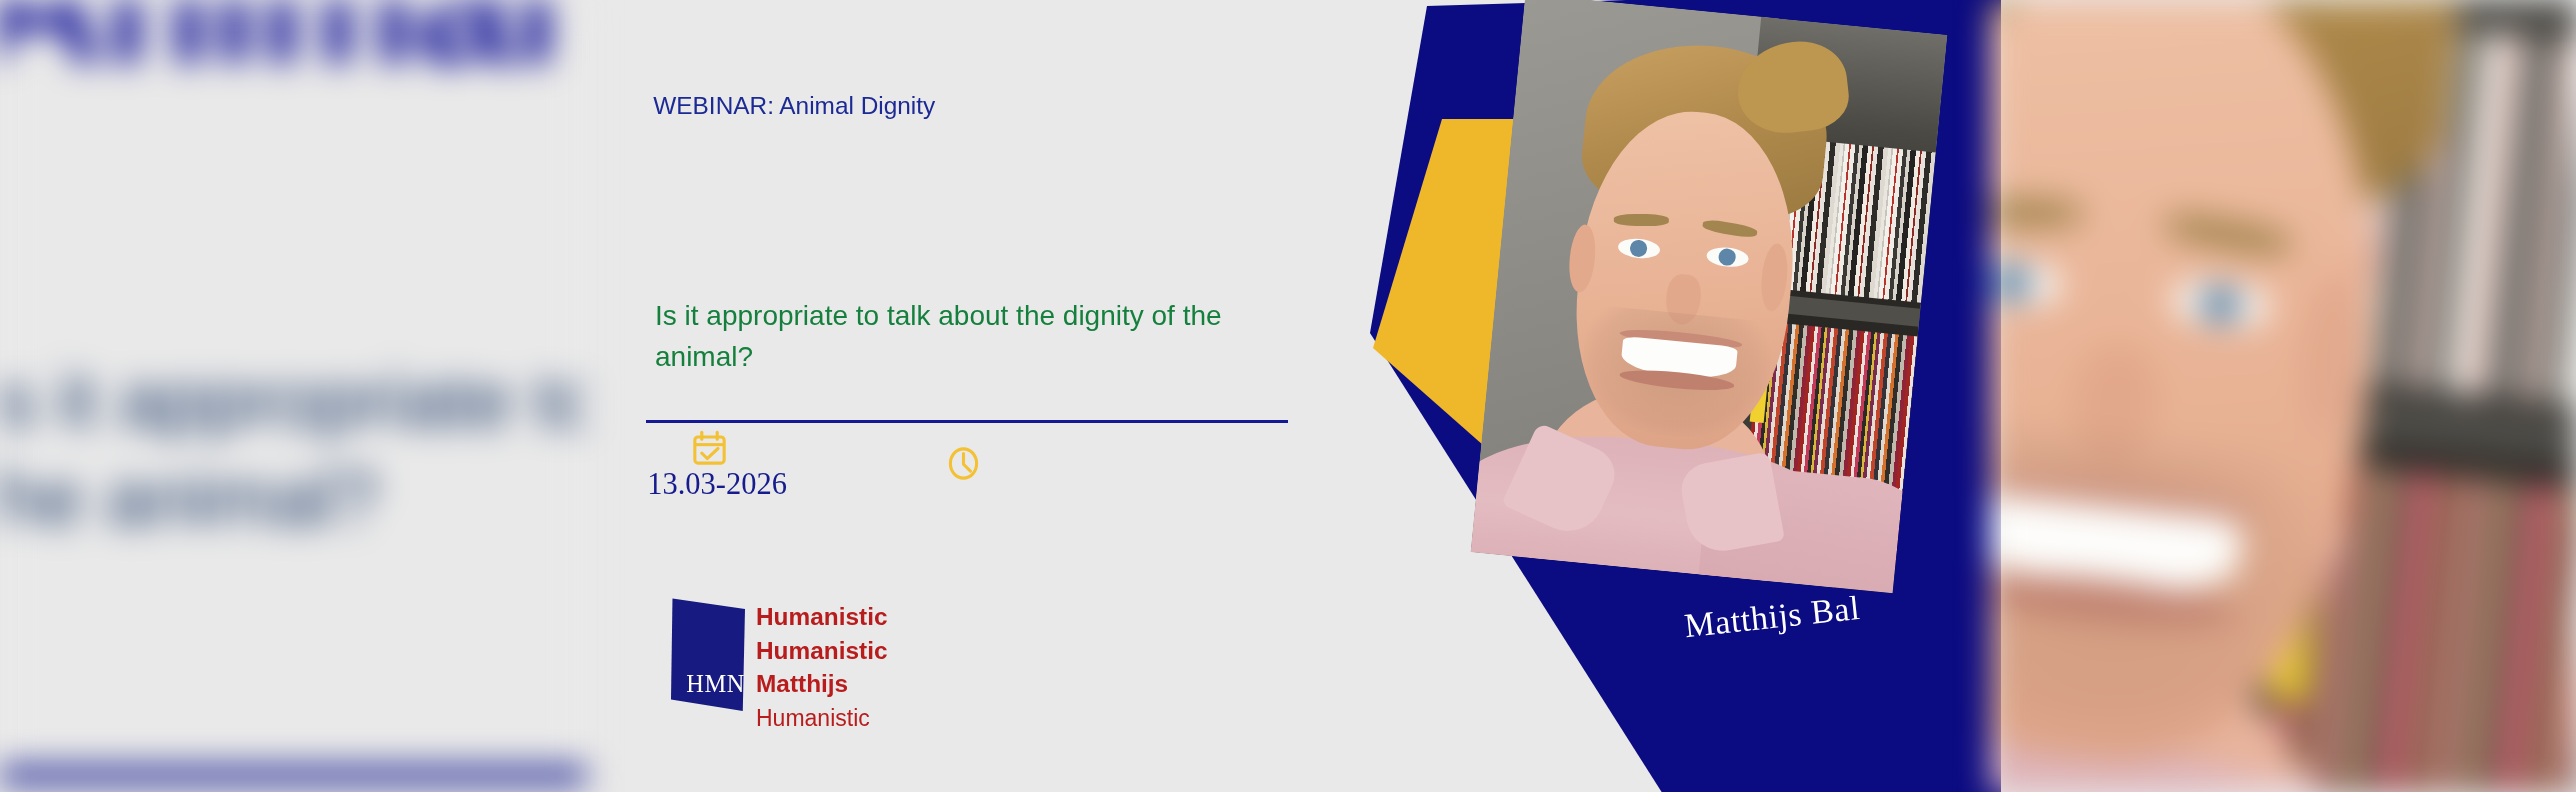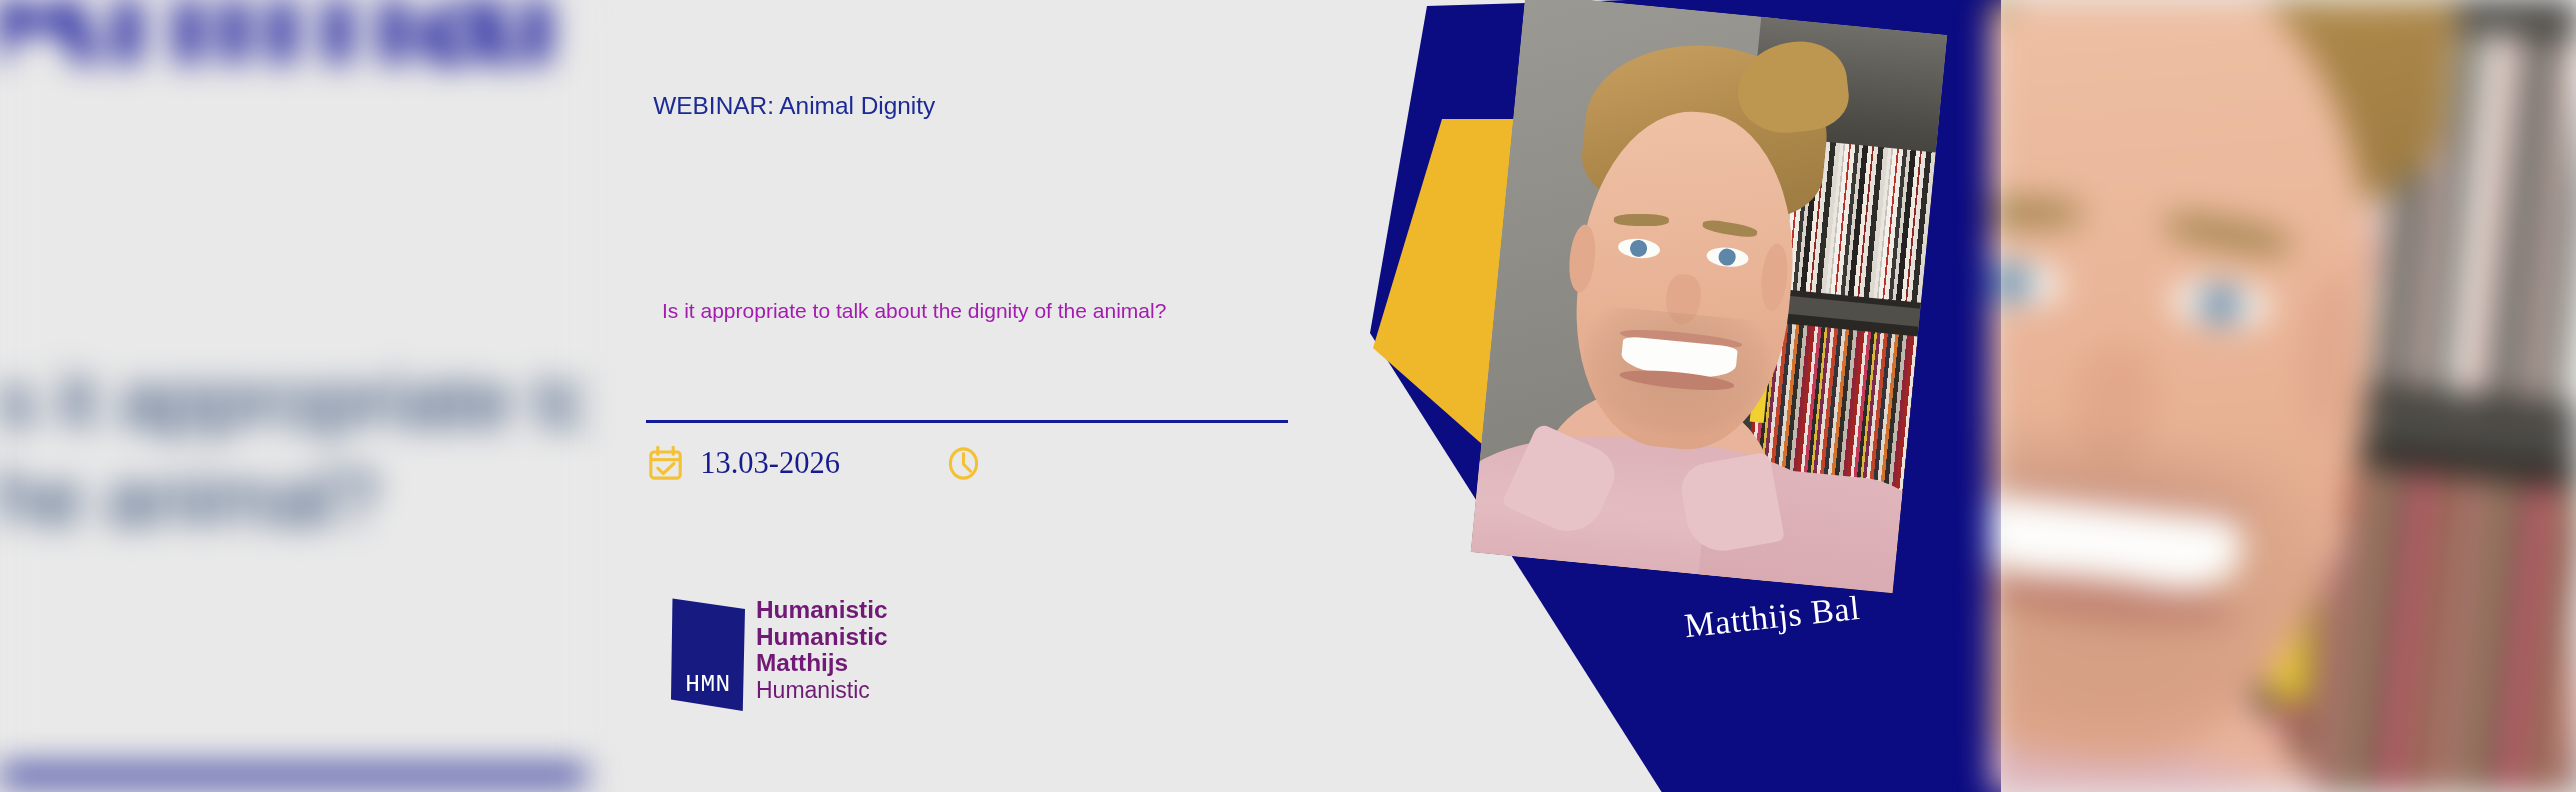--- a/index.html
+++ b/index.html
@@ -187,34 +187,34 @@
     font-family:"Liberation Sans",sans-serif;
     white-space:nowrap;
   }
   #headline{
     position:absolute;left:4.9px;top:134px;
     font-size:43px;color:#141a96;font-weight:400;
     font-family:"Liberation Sans",sans-serif;
     letter-spacing:-0.3px;white-space:nowrap;
   }
   #question{
-    position:absolute;left:16px;top:296px;width:580px;
-    font-size:21px;line-height:1.45;color:#a21caf;font-weight:400;
+    position:absolute;left:9px;top:296px;width:580px;
+    font-size:28px;line-height:1.45;color:#15803d;font-weight:400;
   }
   #divider{
     position:absolute;left:0px;top:420px;width:642px;height:3.1px;
     background:#141a96;
   }
   #meta-row{
     position:absolute;left:0px;top:430px;width:642px;height:67px;
   }
   .meta-item{
     position:absolute;top:0;display:flex;align-items:center;height:67px;
   }
-  #meta-date{left:1.2px;}
+  #meta-date{left:1.2px;flex-direction:column;}
   #meta-time{left:299px;}
   .meta-icon{
     width:37px;height:37px;flex:0 0 37px;margin-right:16px;
     display:block;
   }
   .meta-text{
     font-family:"Liberation Serif",serif;
     font-size:30.5px;color:#161c8e;white-space:nowrap;
   }
 
@@ -225,32 +225,33 @@
   }
   #logo-mark{
     position:relative;width:74px;height:116px;margin-right:11px;flex:0 0 74px;
   }
   #logo-mark .quad{
     position:absolute;inset:0;background:#171a80;
     clip-path:polygon(2% 3%, 100% 12%, 97% 100%, 0% 90%);
   }
   #logo-mark .mark-text{
     position:absolute;left:0;right:0;bottom:13.4px;
-    text-align:center;color:#ffffff;
-    font-family:Liberation Mono, monospace;
+    text-align:right;color:#ffffff;
+    font-family:Liberation Serif, serif;
     font-size:24.4px;letter-spacing:0.6px;
   }
   #logo-words{
     display:flex;flex-direction:column;justify-content:flex-start;
     padding-top:2.4px;
   }
   .logo-line{
     font-family:"Liberation Sans",sans-serif;
-    font-weight:700;font-size:24.4px;line-height:1.08;color:#701a75;
+    font-weight:700;font-size:24.4px;line-height:1.08;color:#b91c1c;
     white-space:nowrap;
+    margin-top:7px;
   }
   .logo-line.sub{font-weight:400;font-size:23px;padding-top:1.8px;}
 </style>
 </head>
 <body>
 
 <div id="stage">
 
   <div class="blur-panel" id="blur-left">
     <div class="blur-left-inner">

